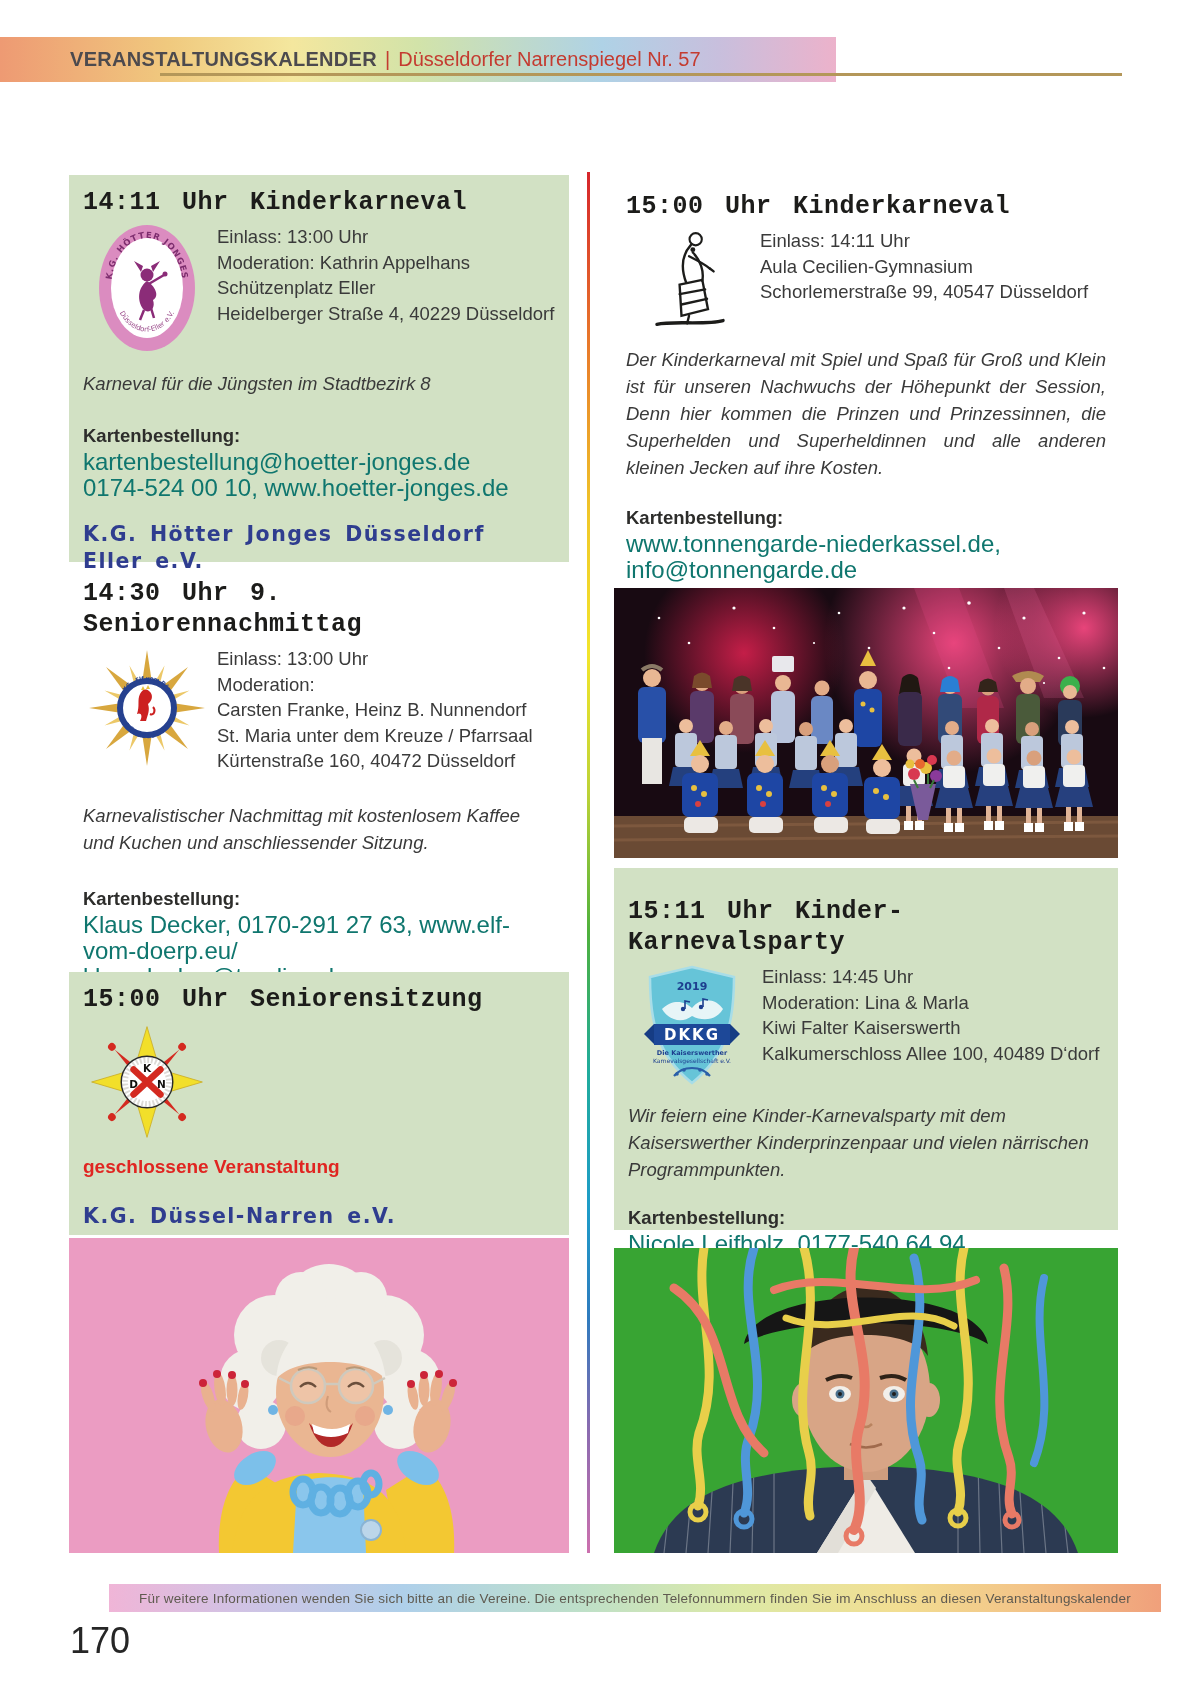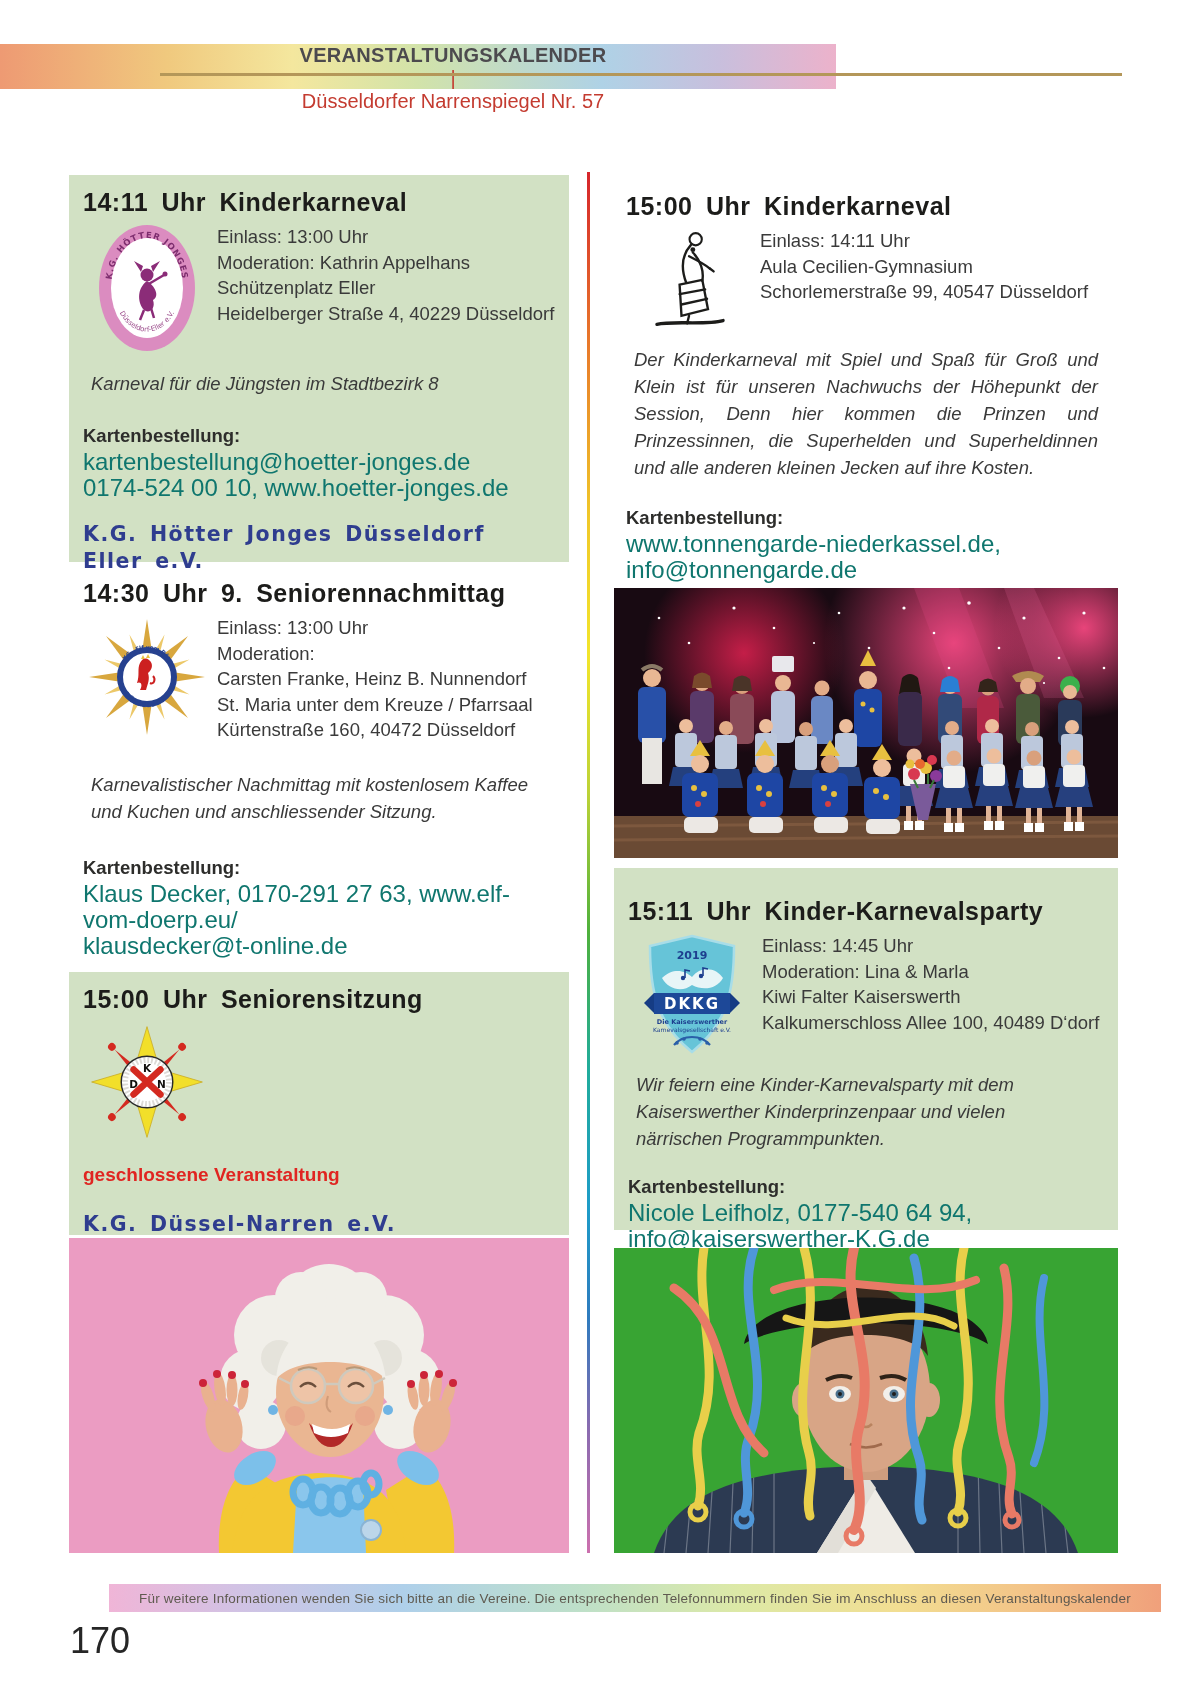--- a/index.html
+++ b/index.html
@@ -1,43 +1,43 @@
 <!DOCTYPE html>
 <html><head>
 <meta charset="utf-8">
 <style>
   html,body{margin:0;padding:0;background:#ffffff;}
   .page{position:relative;width:1191px;height:1683px;background:#fff;overflow:hidden;
         font-family:"Liberation Sans",sans-serif;color:#3a3a3a;}
   
-  .header-bar{position:absolute;left:0;top:44px;width:836px;height:45px;display:flex;align-items:center;
+  .header-bar{position:absolute;left:0;top:37px;width:836px;height:45px;display:flex;align-items:center;
       padding-left:70px;box-sizing:border-box;
-      background:linear-gradient(90deg,#EE9A73 0%,#F0C97E 20%,#F4E79E 35%,#D2E3A9 50%,#AFD2E6 72%,#C8BFDD 86%,#ECB2CB 100%);flex-direction:column;}
+      background:linear-gradient(90deg,#EE9A73 0%,#F0C97E 20%,#F4E79E 35%,#D2E3A9 50%,#AFD2E6 72%,#C8BFDD 86%,#ECB2CB 100%);}
   .h-title{font-weight:bold;font-size:20px;color:#4C4A4E;letter-spacing:.3px;}
   .h-sep{color:#C43B30;margin:0 8px;font-size:20px;font-weight:300;}
   .h-sub{color:#C43B30;font-size:20px;}
   .gold-rule{position:absolute;left:160px;top:73px;width:962px;height:3px;background:#B49759;}
   .divider{position:absolute;left:587px;top:172px;width:3px;height:1381px;
       background:linear-gradient(180deg,#D6252B 0%,#E8762A 12%,#F0C829 25%,#F2E52B 35%,#BCD237 45%,#4FB13C 55%,#21AC9C 65%,#1E9CC8 75%,#2F7BBE 83%,#8A6BB0 91%,#CC70AE 100%);}
   
   .card{position:absolute;box-sizing:border-box;}
   .card.green{background:#D2E1C4;}
-  .etitle{font-family:Liberation Sans, sans-serif;font-weight:bold;font-size:25px;color:#1C1C1A;
+  .etitle{font-family:Liberation Mono, monospace;font-weight:bold;font-size:25px;color:#1C1C1A;
       letter-spacing:.5px;word-spacing:6px;margin:0;line-height:31px;}
   .logo-row{display:flex;margin-top:4px;align-items:flex-start;}
   .logo-box{width:128px;flex:0 0 128px;display:flex;justify-content:center;}
   .details{margin-left:6px;font-size:18.5px;line-height:25.5px;color:#3A3A3A;padding-top:2px;}
-  .desc{font-style:italic;font-size:18.5px;line-height:27px;color:#3A3A3A;margin:8px;}
+  .desc{font-style:italic;font-size:18.5px;line-height:27px;color:#3A3A3A;margin:0;}
   .just{text-align:justify;}
   .tlabel{font-weight:bold;font-size:18.5px;color:#2D2D2B;margin:0;line-height:26px;}
   .tline{font-size:24px;line-height:26px;color:#0f766e;}
   .club{font-family:"DejaVu Sans",sans-serif;font-weight:bold;font-size:20.5px;color:#2F3D8F;
       letter-spacing:1.5px;word-spacing:4px;line-height:27px;}
   .rednote{font-weight:bold;font-size:19px;color:#E02521;line-height:24px;}
-  .mt10{margin-top:18px}.mt12{margin-top:12px}.mt16{margin-top:16px}.mt20{margin-top:20px}.mt22{margin-top:22px}.mt24{margin-top:24px}
+  .mt10{margin-top:10px}.mt12{margin-top:12px}.mt16{margin-top:16px}.mt20{margin-top:20px}.mt22{margin-top:22px}.mt24{margin-top:24px}
   .mt26{margin-top:26px}.mt28{margin-top:28px}.mt30{margin-top:30px}
   #card0{left:69px;top:175px;width:500px;height:387px;padding:12px 14px;}
   #card1{left:69px;top:562px;width:500px;height:410px;padding:16px 14px 0;}
   #card2{left:69px;top:972px;width:500px;height:263px;padding:12px 14px;}
   #card3{left:614px;top:175px;width:504px;height:413px;padding:16px 12px 0;}
   #card4{left:614px;top:868px;width:504px;height:362px;padding:28px 14px;}
   .photo{position:absolute;display:block;}
   #photo1{left:69px;top:1238px;}
   #photoG{left:614px;top:588px;}
   #photo2{left:614px;top:1248px;}

